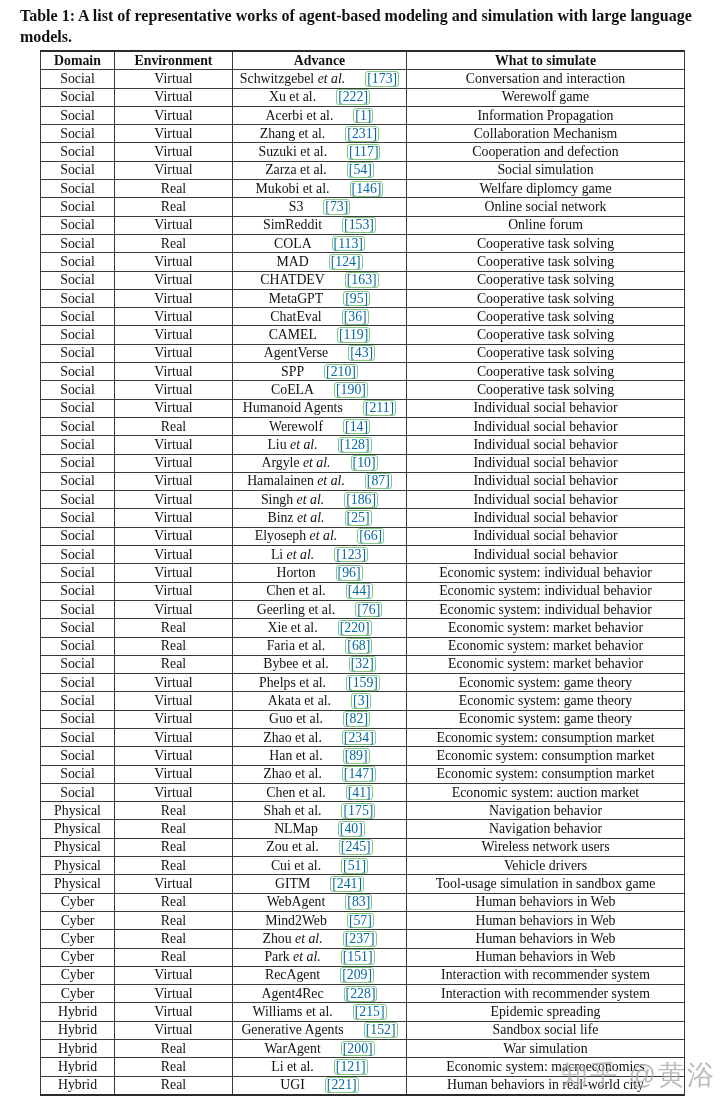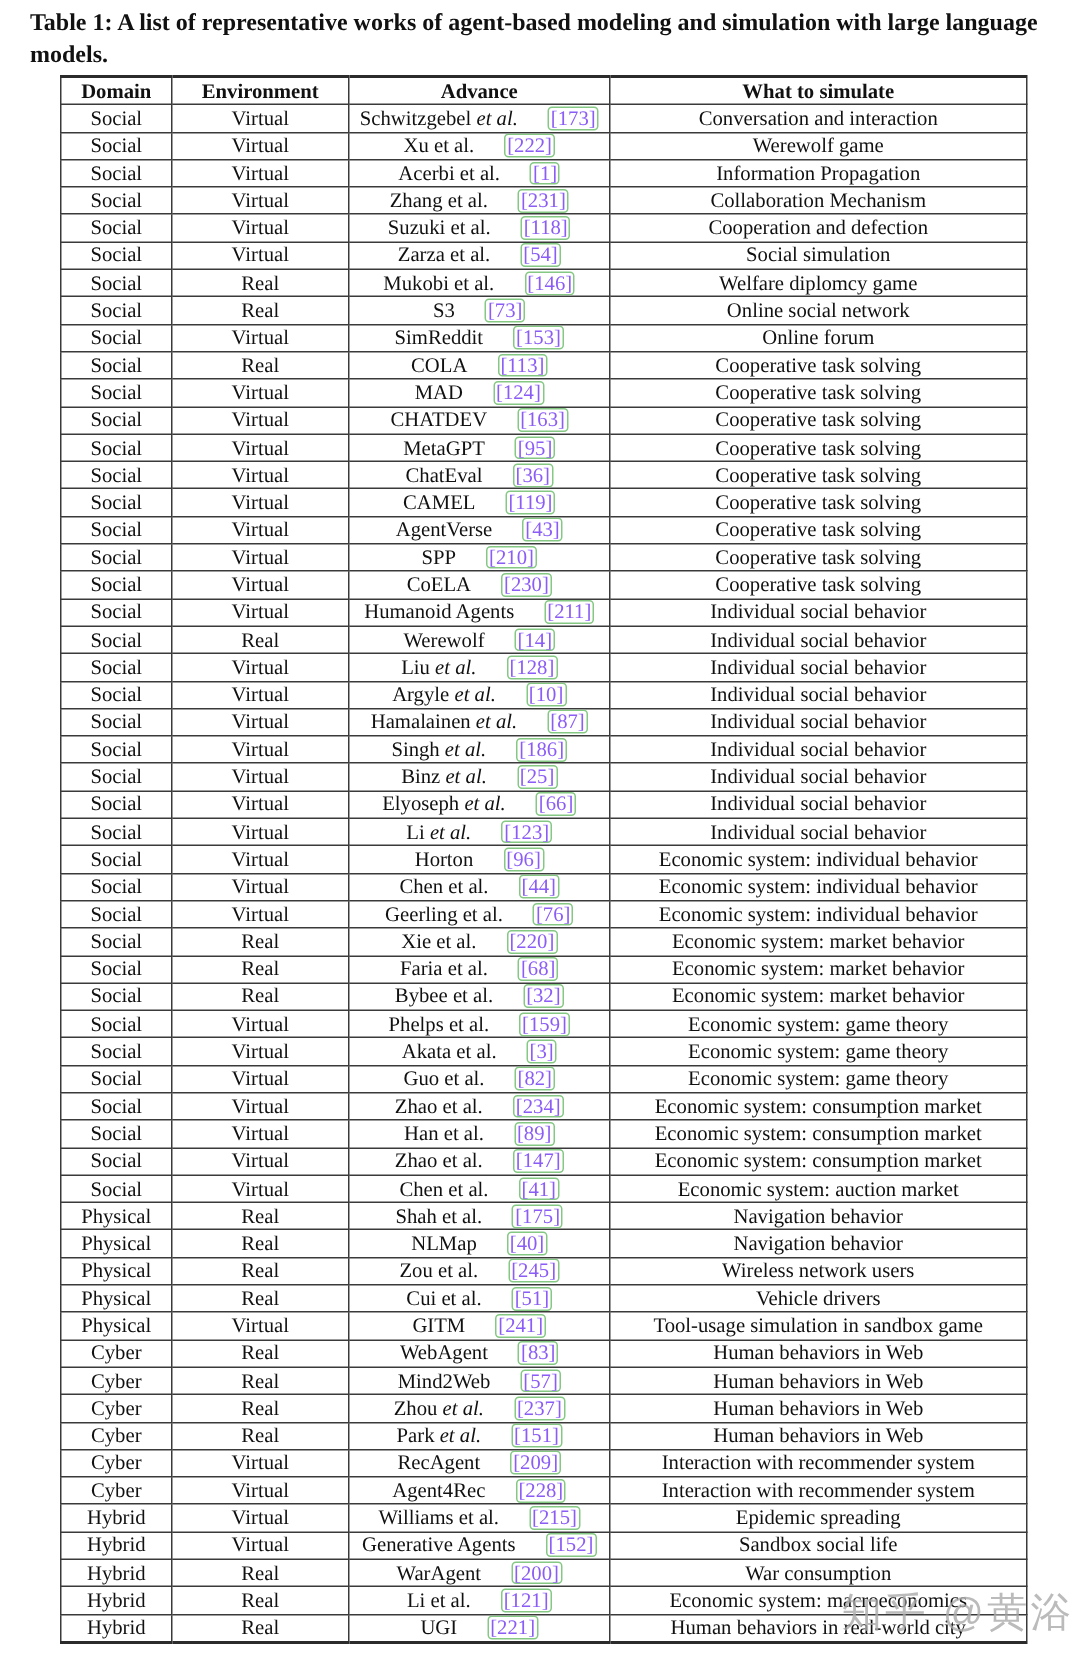--- a/index.html
+++ b/index.html
@@ -44,21 +44,21 @@
     text-align: center;
   }
   .paper-table tbody tr:last-child td { border-bottom: 2px solid #2b2b2b; }
   .cite {
     display: inline-block;
     border: 1.5px solid #84c884;
     border-radius: 3px;
     padding: 0 1px;
     margin-left: 20px;
     line-height: 1.0;
-    color: #8b5cf6;
+    color: #0369a1;
   }
   .etal-roman { font-style: normal; }
   .etal-italic { font-style: italic; }
   .watermark {
     position: absolute;
     right: 4px;
     top: 1057px;
     font-size: 27px;
     letter-spacing: 2px;
     color: #ababab;
@@ -108,21 +108,21 @@
       </tr>
       <tr>
         <td>Social</td>
         <td>Virtual</td>
         <td><span>Zhang</span><span class="etal-roman"> et al.</span><span class="cite">[231]</span></td>
         <td>Collaboration Mechanism</td>
       </tr>
       <tr>
         <td>Social</td>
         <td>Virtual</td>
-        <td><span>Suzuki</span><span class="etal-roman"> et al.</span><span class="cite">[118]</span></td>
+        <td><span>Suzuki</span><span class="etal-roman"> et al.</span><span class="cite">[117]</span></td>
         <td>Cooperation and defection</td>
       </tr>
       <tr>
         <td>Social</td>
         <td>Virtual</td>
         <td><span>Zarza</span><span class="etal-roman"> et al.</span><span class="cite">[54]</span></td>
         <td>Social simulation</td>
       </tr>
       <tr>
         <td>Social</td>
@@ -186,21 +186,21 @@
       </tr>
       <tr>
         <td>Social</td>
         <td>Virtual</td>
         <td><span>SPP</span><span class="cite">[210]</span></td>
         <td>Cooperative task solving</td>
       </tr>
       <tr>
         <td>Social</td>
         <td>Virtual</td>
-        <td><span>CoELA</span><span class="cite">[230]</span></td>
+        <td><span>CoELA</span><span class="cite">[190]</span></td>
         <td>Cooperative task solving</td>
       </tr>
       <tr>
         <td>Social</td>
         <td>Virtual</td>
         <td><span>Humanoid Agents</span><span class="cite">[211]</span></td>
         <td>Individual social behavior</td>
       </tr>
       <tr>
         <td>Social</td>
@@ -403,21 +403,21 @@
       <tr>
         <td>Hybrid</td>
         <td>Virtual</td>
         <td><span>Generative Agents</span><span class="cite">[152]</span></td>
         <td>Sandbox social life</td>
       </tr>
       <tr>
         <td>Hybrid</td>
         <td>Real</td>
         <td><span>WarAgent</span><span class="cite">[200]</span></td>
-        <td>War consumption</td>
+        <td>War simulation</td>
       </tr>
       <tr>
         <td>Hybrid</td>
         <td>Real</td>
         <td><span>Li</span><span class="etal-roman"> et al.</span><span class="cite">[121]</span></td>
         <td>Economic system: macroeconomics</td>
       </tr>
       <tr>
         <td>Hybrid</td>
         <td>Real</td>

